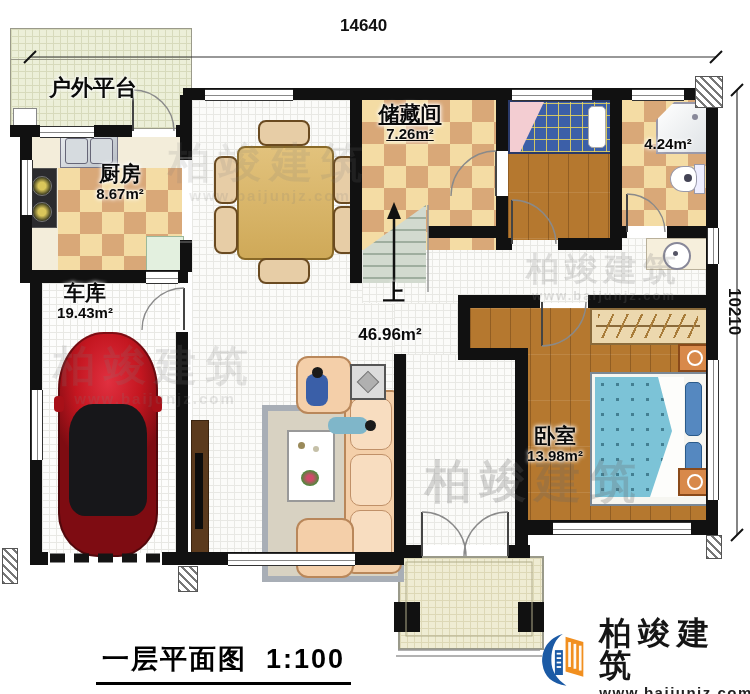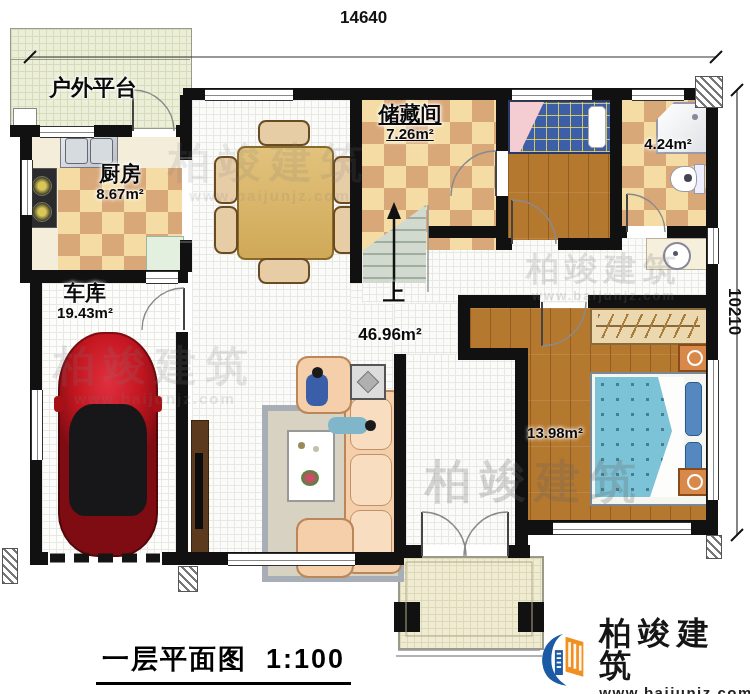--- a/index.html
+++ b/index.html
@@ -252,21 +252,21 @@
         <path d="M737,90 V535"></path>
     </g>
     <g stroke="#111" stroke-width="2">
       <path d="M24,63 L36,51"></path>
         <path d="M710,63 L722,51"></path>
       <path d="M731,96 L743,84"></path>
         <path d="M731,541 L743,529"></path>
     </g>
   </svg>
 
-  <div class="dim" style="left:340px;top:8px;">14640</div>
+  <div class="dim" style="left:340px;top:16px;">14640</div>
   <div class="dim" style="left:744px;top:288px;transform:rotate(90deg);transform-origin:left top;">10210</div>
 
   <div class="lbl" style="left:28px;top:76px;width:130px;">
     <span class="nm" style="font-size:22px;">户外平台</span>
   </div>
   <div class="lbl" style="left:70px;top:163px;width:100px;">
     <span class="nm">厨房</span>
     <span class="ar">8.67m²</span>
   </div>
   <div class="lbl" style="left:355px;top:103px;width:110px;text-decoration:underline;">
@@ -277,20 +277,21 @@
     <span class="ar">4.24m²</span>
   </div>
   <div class="lbl" style="left:25px;top:282px;width:120px;">
     <span class="nm">车库</span>
     <span class="ar">19.43m²</span>
   </div>
   <div class="lbl" style="left:340px;top:326px;width:100px;">
     <span class="ar" style="font-size:17px;">46.96m²</span>
   </div>
   <div class="lbl" style="left:500px;top:425px;width:110px;">
+    <span class="nm">卧室</span>
     <span class="ar">13.98m²</span>
   </div>
   <div class="lbl" style="left:376px;top:281px;width:36px;">
     <span class="nm" style="font-size:22px;">上</span>
   </div>
 
   <div class="wm" style="left:140px;top:142px;width:260px;opacity:.15;">
     <span class="t">柏竣建筑</span>
     <span class="u">www.baijunjz.com</span>
   </div>

